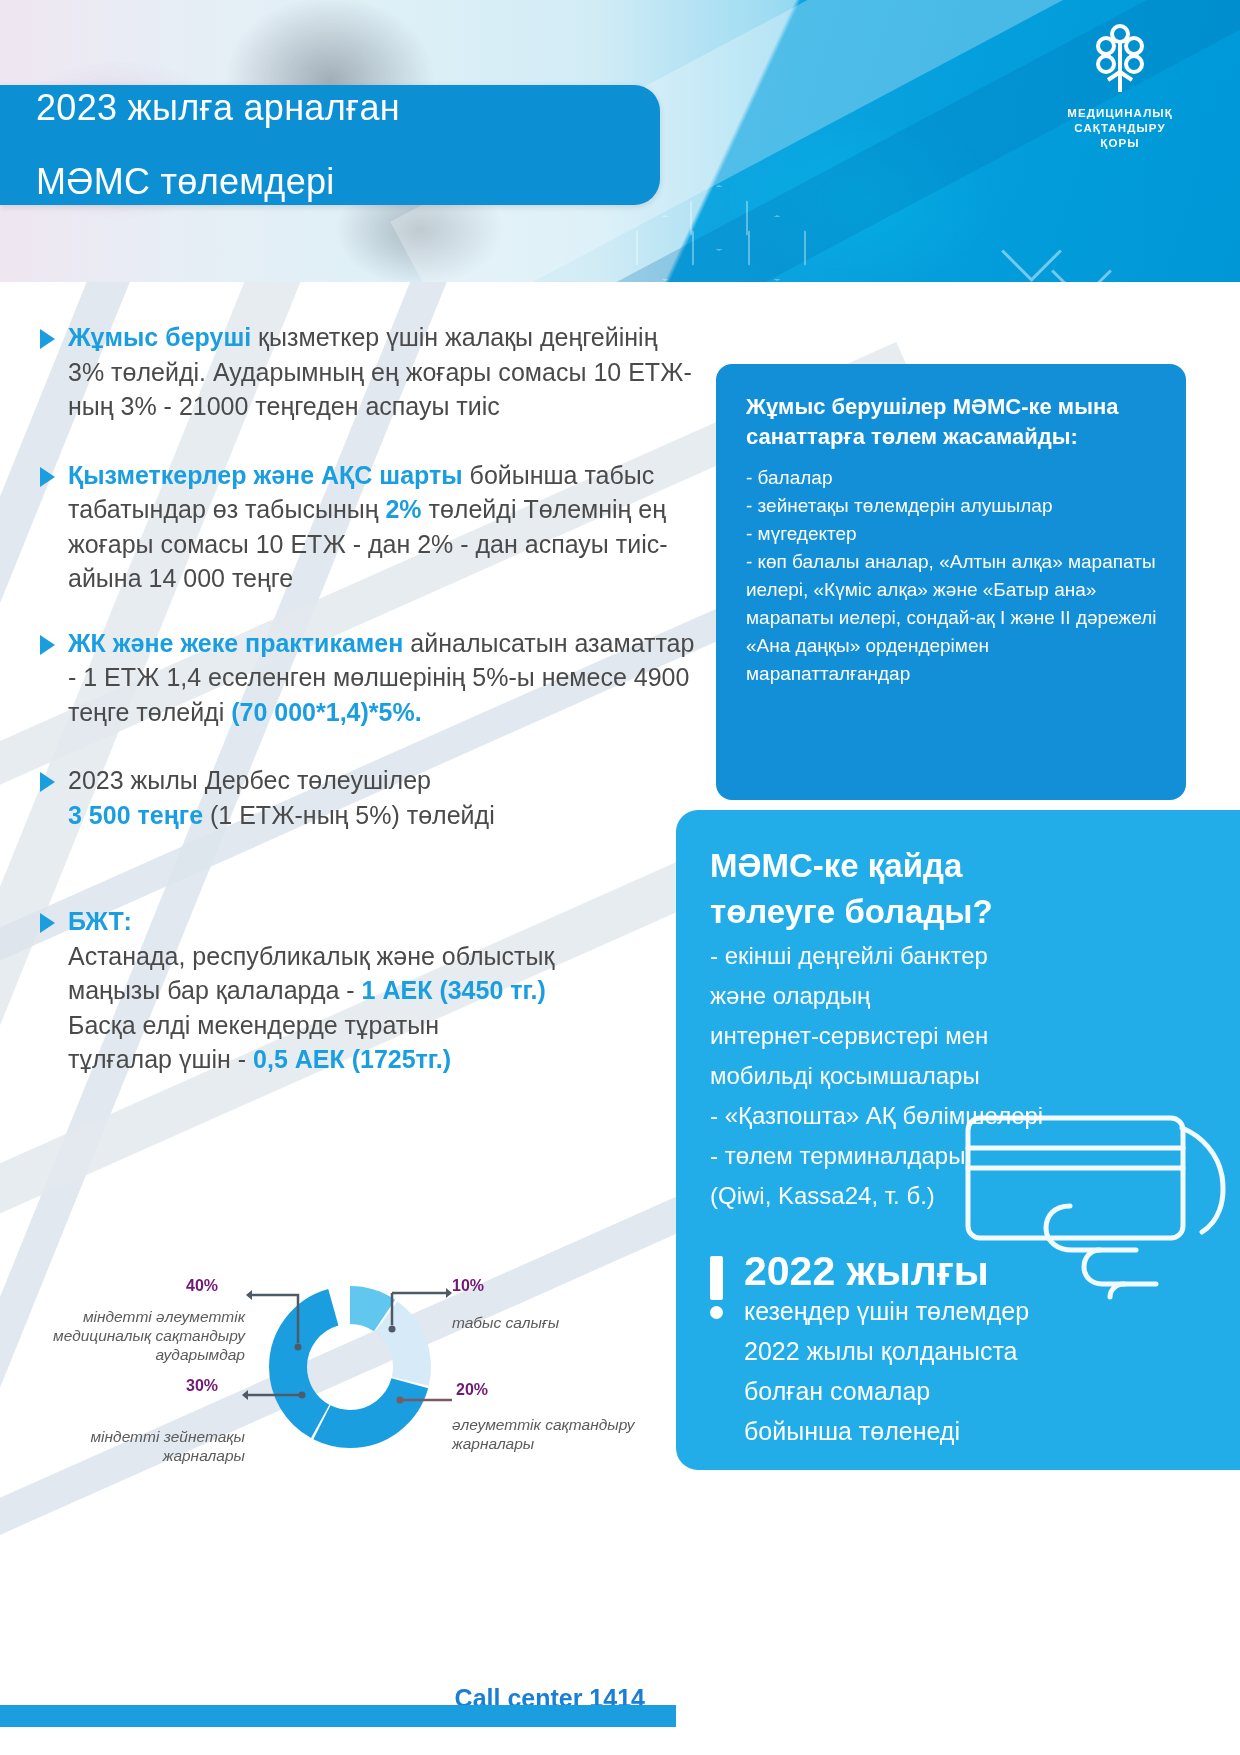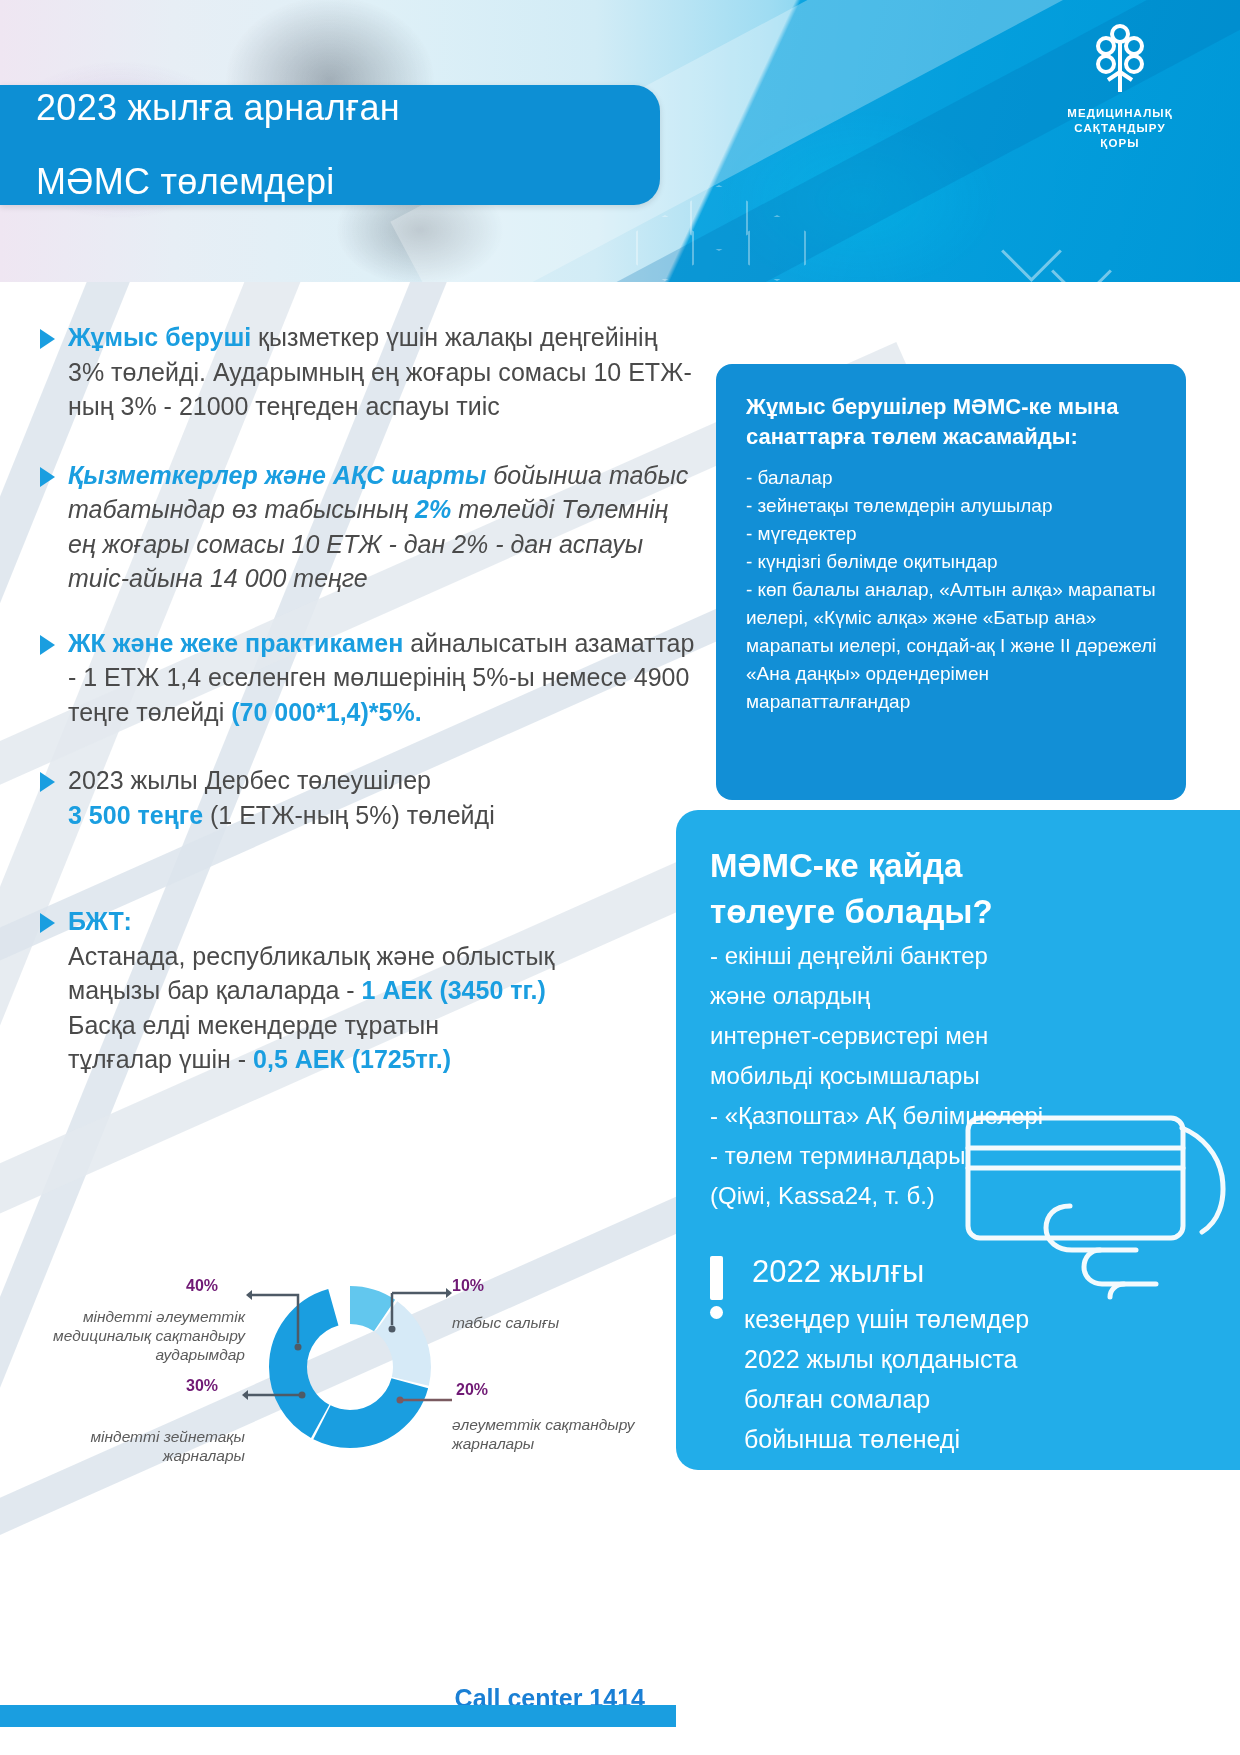--- a/index.html
+++ b/index.html
@@ -65,21 +65,21 @@
 
   .card2{position:absolute;left:676px;top:810px;width:564px;height:660px;background:#22ade9;
      border-radius:22px 0 0 22px;color:#fff;padding:36px 26px 0 34px;box-sizing:border-box;z-index:4;overflow:hidden;}
   .card2 h2{margin:0 0 6px 0;font-size:33px;line-height:40px;font-weight:700;}
   .card2 p{margin:0;font-size:24px;line-height:40px;}
   .cardicon{position:absolute;right:-10px;top:300px;width:300px;height:190px;z-index:1;opacity:.95;}
   .note{position:relative;margin-top:36px;padding-left:34px;z-index:2;}
   .bang{position:absolute;left:0;top:4px;width:13px;}
   .bang .bar{width:13px;height:44px;background:#fff;border-radius:2px;}
   .bang .dot{width:13px;height:13px;background:#fff;border-radius:50%;margin-top:6px;}
-  .note h2{margin:8px;font-size:31px;line-height:39px;font-weight:400;}
+  .note h2{margin:0;font-size:41px;line-height:39px;font-weight:700;}
   .note p{margin:0;font-size:25px;line-height:40px;}
 
   
   .chart{position:absolute;left:0;top:1255px;width:700px;height:230px;z-index:3;}
   .cap{position:absolute;font-style:italic;color:#5b5b5b;font-size:15.5px;line-height:19px;}
   .pct{position:absolute;color:#701a75;font-weight:700;font-size:16px;}
 
   .callcenter{position:absolute;left:0;top:1684px;width:700px;text-align:right;padding-right:55px;
      box-sizing:border-box;color:#1a7fd4;font-weight:700;font-size:25px;z-index:4;}
   .footbar{position:absolute;left:0;top:1705px;width:704px;height:22px;background:#1a9ee0;z-index:4;}
@@ -139,21 +139,21 @@
 
   <div class="left">
 
     <div class="bullet" style="margin-top:38px;">
       <span class="tri"></span>
       <div class="btext">
         <b>Жұмыс беруші</b><span> қызметкер үшін жалақы деңгейінің 3% төлейді. Аударымның  ең жоғары сомасы 10 ЕТЖ-ның 3% - 21000 теңгеден аспауы тиіс</span>
       </div>
     </div>
 
-    <div class="bullet" style="margin-top:34px;font-style:italic;">
+    <div class="bullet" style="margin-top:34px;">
       <span class="tri"></span>
       <div class="btext">
         <b>Қызметкерлер және АҚС шарты</b><span> бойынша табыс табатындар өз табысының </span><span class="hl">2%</span><span> төлейді Төлемнің ең жоғары сомасы 10 ЕТЖ - дан 2% - дан аспауы тиіс-айына 14 000 теңге</span>
       </div>
     </div>
 
     <div class="bullet" style="margin-top:22px;">
       <span class="tri"></span>
       <div class="btext">
         <b>ЖК және жеке практикамен</b><span> айналысатын азаматтар - 1 ЕТЖ 1,4 еселенген мөлшерінің 5%-ы немесе 4900  теңге төлейді </span><span class="hl">(70 000*1,4)*5%.</span>
@@ -179,21 +179,20 @@
     </div>
 
   </div>
 
   <div class="card1">
     <h3>Жұмыс берушілер МӘМС-ке мына санаттарға төлем жасамайды:</h3>
     <ul>
       <li>- балалар</li>
       <li>- зейнетақы төлемдерін алушылар</li>
       <li>- мүгедектер</li>
-      <li>- күндізгі бөлімде оқитындар</li>
       <li>- көп балалы аналар, «Алтын алқа» марапаты иелері, «Күміс алқа» және «Батыр ана» марапаты иелері, сондай-ақ I және II дәрежелі «Ана даңқы» ордендерімен марапатталғандар</li>
     </ul>
   </div>
 
   <div class="card2">
     <svg class="cardicon" viewBox="0 0 300 190">
       <g fill="none" stroke="#ffffff" stroke-width="5" stroke-linecap="round" stroke-linejoin="round">
         <rect x="18" y="8" width="215" height="120" rx="12"></rect>
         <path d="M18 38 H233"></path>
         <path d="M18 58 H233"></path>

